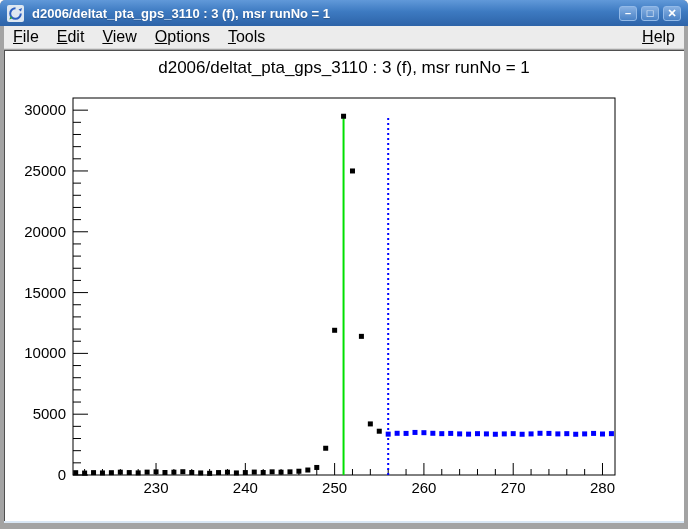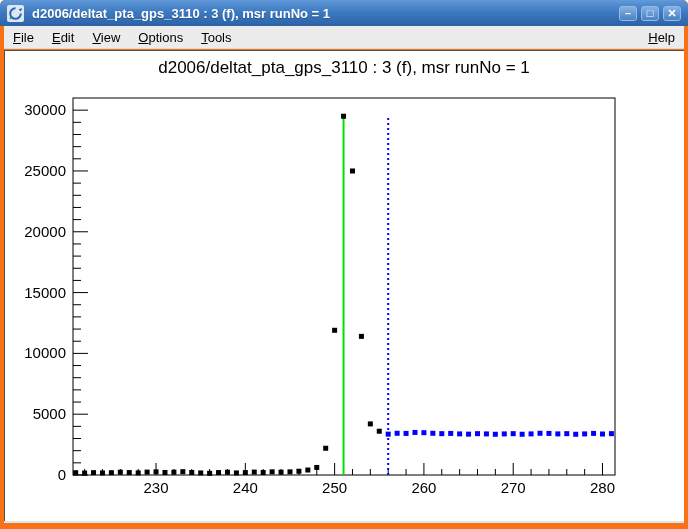--- a/index.html
+++ b/index.html
@@ -1,32 +1,32 @@
 <!DOCTYPE html>
 <html><head>
 <meta charset="utf-8">
 <style>
   html,body{margin:0;padding:0;background:#ffffff;font-family:"Liberation Sans",sans-serif;}
-  .window{position:relative;width:688px;height:529px;background:#f97316;border-radius:5px 5px 0 0;overflow:hidden;}
+  .window{position:relative;width:688px;height:529px;background:#a3a3a3;border-radius:5px 5px 0 0;overflow:hidden;}
 
   
   .titlebar{position:absolute;top:0;left:0;right:0;height:26px;box-sizing:border-box;
     background:linear-gradient(180deg,#6199d9 0%,#3d7ac1 45%,#2d63a8 100%);
     display:flex;align-items:center;padding:0 7px;border-radius:5px 5px 0 0;}
   .app-icon{width:17px;height:17px;flex:0 0 auto;display:block;}
   .title-text{color:#ffffff;font-weight:bold;font-size:13px;margin-left:8px;flex:1;
     white-space:nowrap;overflow:hidden;text-shadow:0 1px 1px rgba(0,0,0,.25);}
   .win-buttons{display:flex;gap:4px;flex:0 0 auto;}
   .win-btn{width:18px;height:15px;background:linear-gradient(180deg,#86b0e2 0%,#4a82c6 100%);
     border:1px solid #93bae8;border-radius:3px;color:#ffffff;font-size:11px;font-weight:bold;
     display:flex;align-items:center;justify-content:center;line-height:1;cursor:default;box-sizing:border-box;}
 
   
   .menubar{position:absolute;top:26px;left:4px;right:4px;height:23px;background:#ececec;
-    display:flex;align-items:center;justify-content:space-between;font-size:13px;color:#000;
+    display:flex;align-items:center;justify-content:space-between;font-size:16px;color:#000;
     border-bottom:1px solid #d8d8d8;box-sizing:border-box;}
   .menu-group{display:flex;align-items:center;}
   .menu-item{padding:3px 9px;white-space:nowrap;cursor:default;}
   .menu-item u{text-decoration:underline;}
 
   
   .canvas{position:absolute;top:50px;left:4px;right:4px;bottom:8px;background:#ffffff;
     border-top:1px solid #4f4f4f;border-left:1px solid #4f4f4f;box-shadow:0 2px 0 #d9e7f5;}
   .plot-title{position:absolute;left:68px;width:542px;top:7px;text-align:center;
     font-size:17px;color:#000;white-space:nowrap;}

